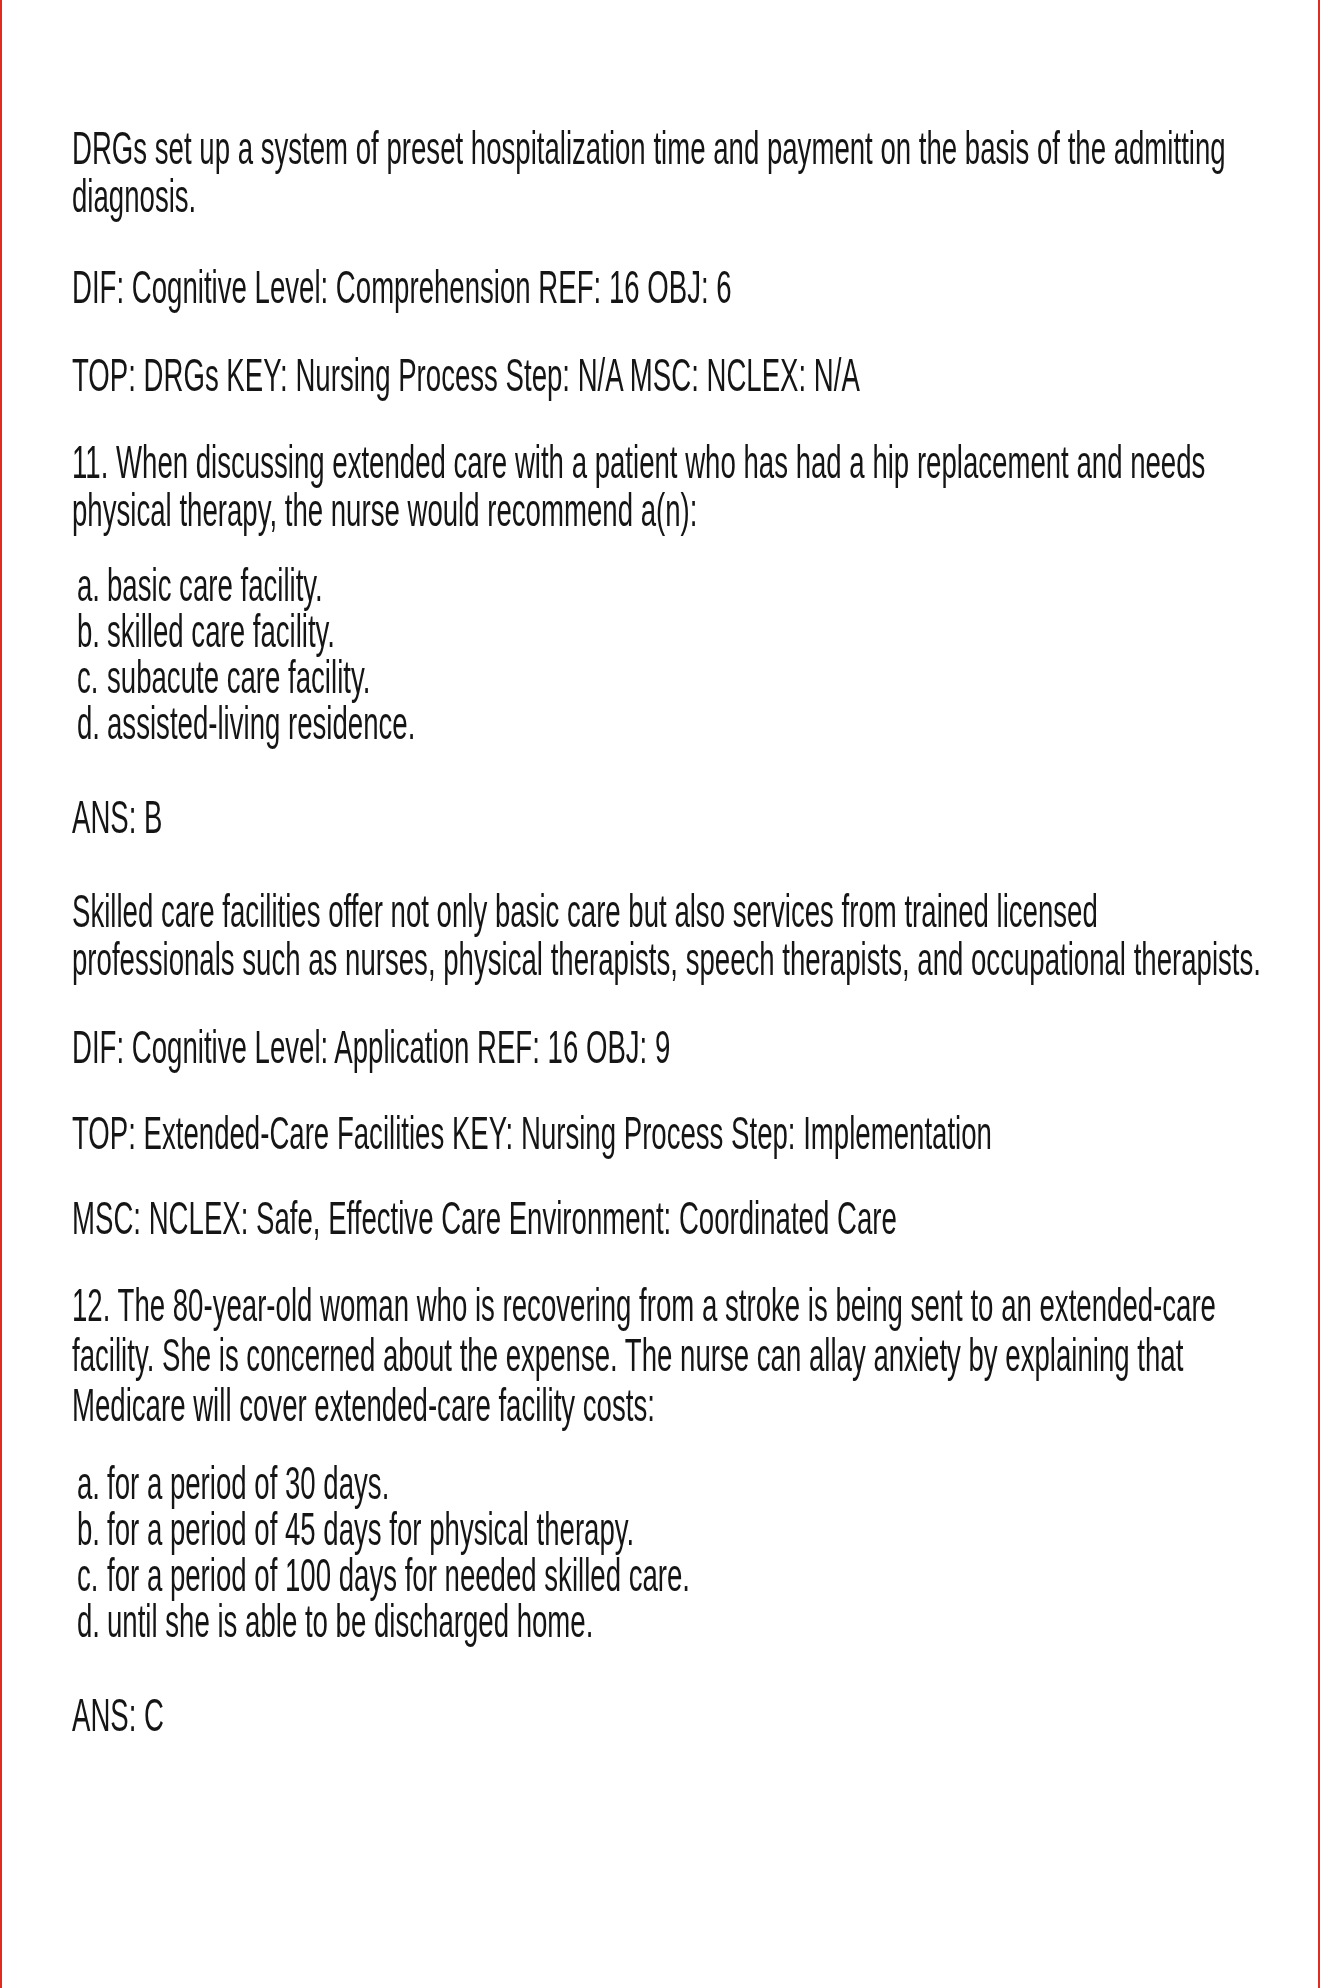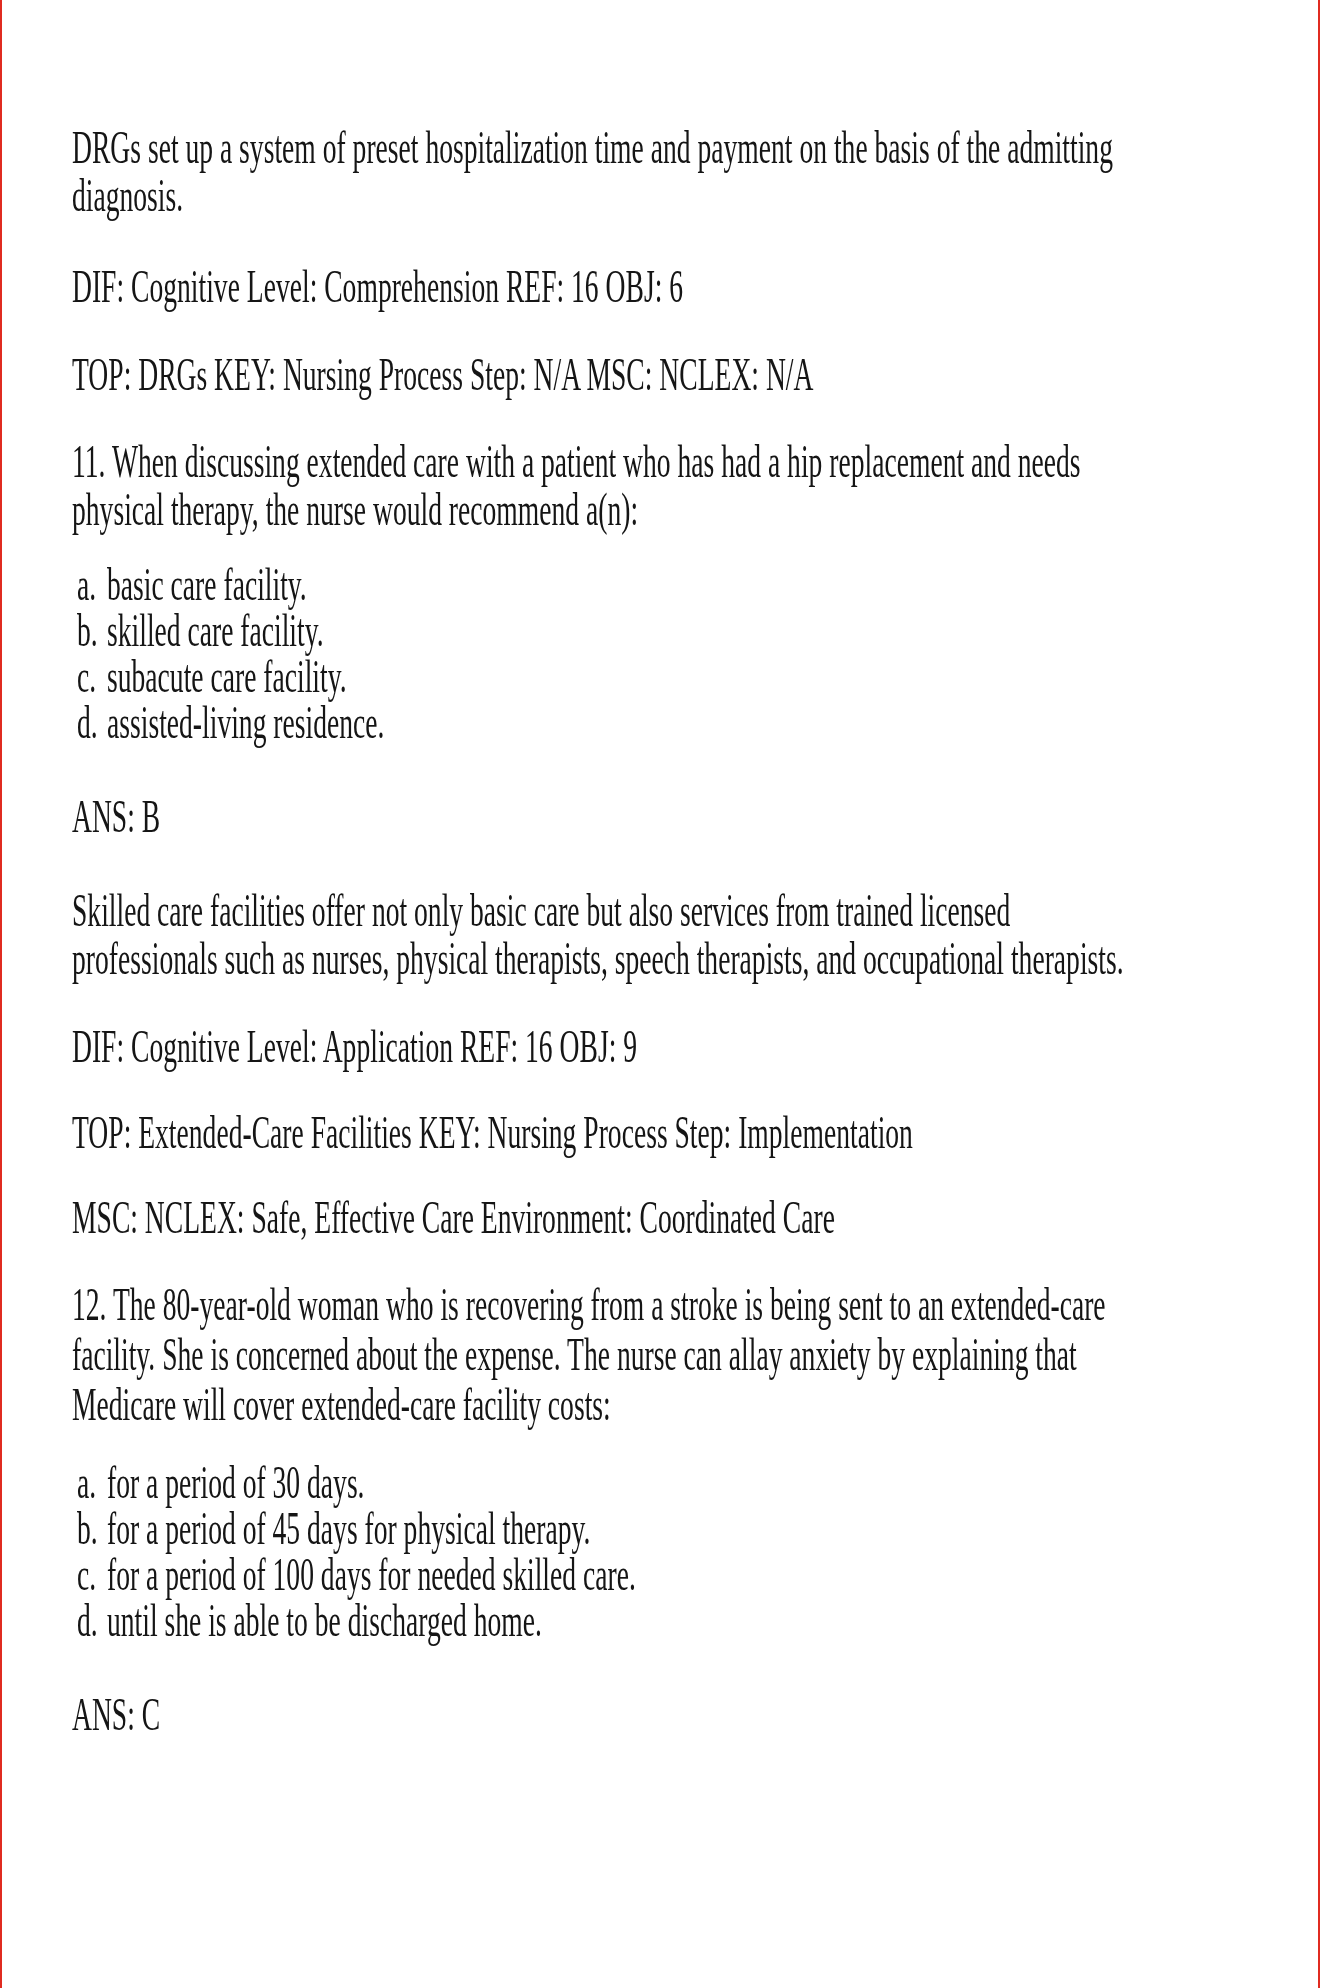--- a/index.html
+++ b/index.html
@@ -2,21 +2,21 @@
 <html><head>
 <meta charset="utf-8">
 <style>
   html, body { margin: 0; padding: 0; }
   #page {
     position: relative;
     width: 1320px;
     height: 1988px;
     background: #ffffff;
     overflow: hidden;
-    font-family: Liberation Serif, serif;
+    font-family: Liberation Sans, sans-serif;
     color: #151515;
   }
   .edge-line {
     position: absolute;
     top: 0;
     bottom: 0;
     width: 2px;
     background: #e02b20;
   }
   .edge-line.left  { left: 0; }

